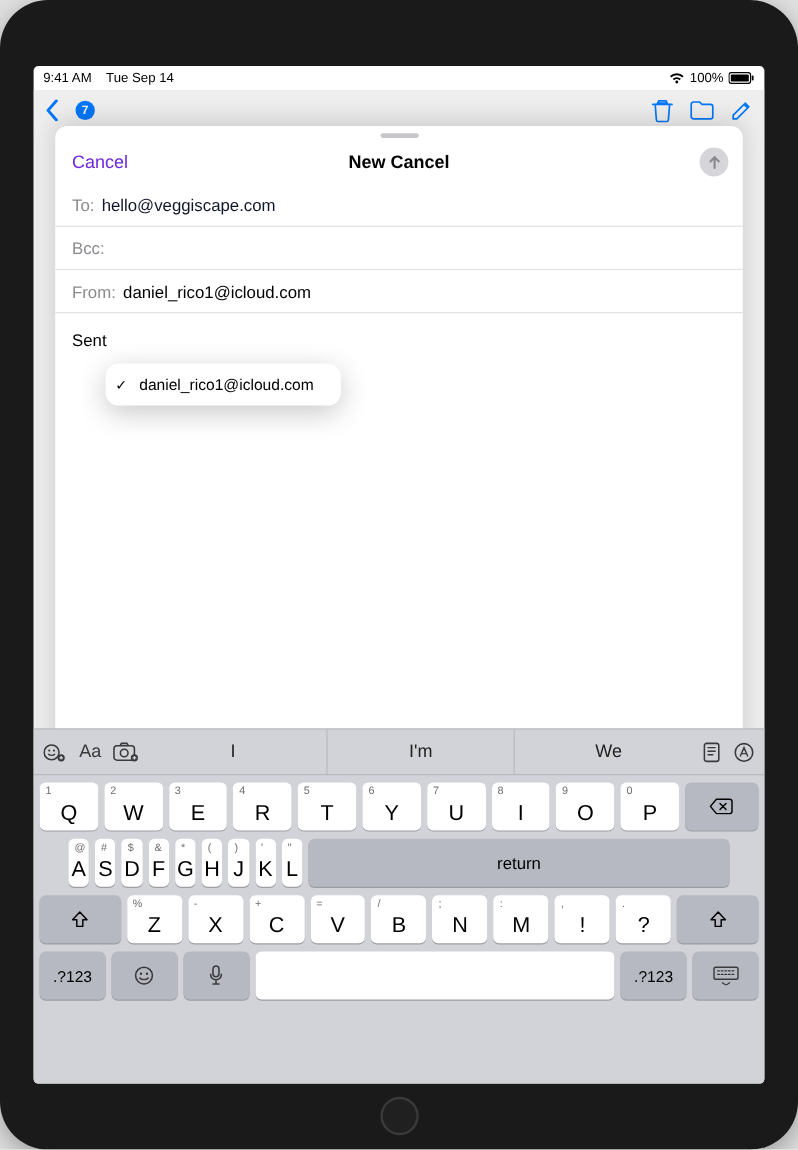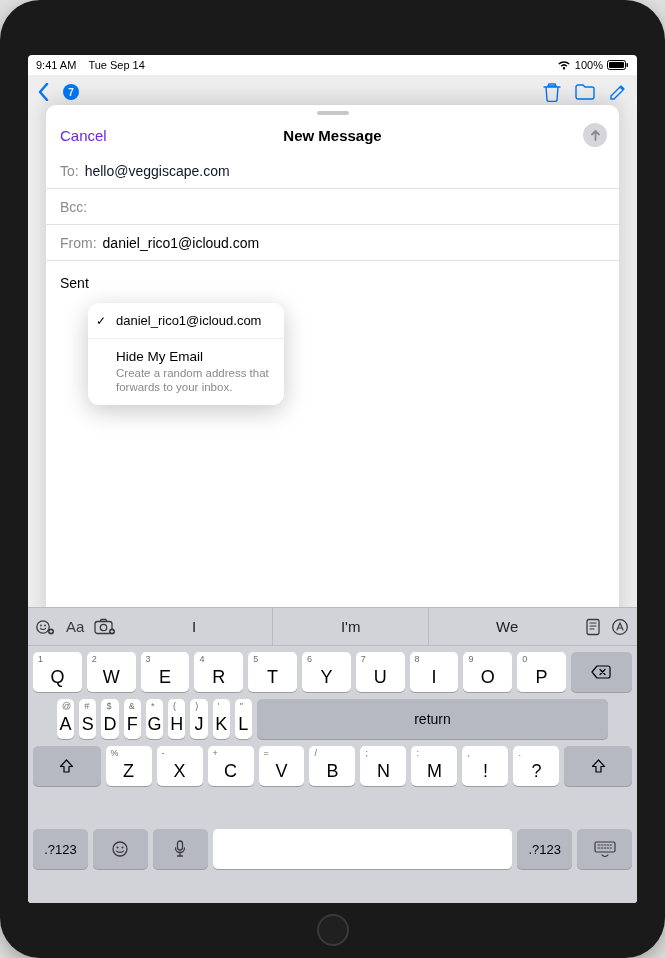--- a/index.html
+++ b/index.html
@@ -114,21 +114,21 @@
     flex:1; height:40px; background:#fff; border-radius:5px;
     box-shadow:0 1px 0 rgba(0,0,0,.25);
     display:flex; align-items:flex-end; justify-content:center;
     font-size:18px; padding-bottom:4px; position:relative; color:#000;
   }
   .key .sup { position:absolute; top:2px; left:5px; font-size:9px; color:#6d6d72;}
   .key.fn { background:#b6b9c1; font-size:14px; align-items:center; padding:0; }
   .key.return { flex:1.8; background:#b6b9c1; font-size:14px; align-items:center; padding:0;}
   .row2 { padding:0 24px; }
   .row3 .key.shift, .row3 .key.bksp { flex:1.25; background:#b6b9c1; align-items:center; padding:0;}
-  .kb-bottom { display:flex; gap:5px; height:40px;margin-top:36px; }
+  .kb-bottom { display:flex; gap:5px; height:40px; }
   .kb-bottom .key.space { flex:6; }
   .kb-bottom .key.sym { flex:1.1; background:#b6b9c1; font-size:13px; align-items:center; padding:0;}
 
   svg { display:block; }
 </style>
 </head>
 <body>
 
 <div class="device">
   <div class="screen">
@@ -184,21 +184,21 @@
               </svg>
           </span>
         </div>
       </div>
     </div>
 
     <div class="sheet">
       <div class="sheet-grabber"></div>
       <div class="sheet-header">
         <span class="cancel">Cancel</span>
-        <span class="title">New Message</span>
+        <span class="title">New Cancel</span>
         <span class="send">
           <svg width="13" height="13" viewBox="0 0 13 13">
               <path d="M6.5 11V2M3 5.5L6.5 2 10 5.5" stroke="#8a8a8e" stroke-width="1.8" fill="none" stroke-linecap="round" stroke-linejoin="round"></path>
             </svg>
         </span>
       </div>
 
       <div class="field-row">
         <span class="label">To:</span>
         <span class="value link">hello@veggiscape.com</span>
@@ -212,24 +212,20 @@
         <span class="value">daniel_rico1@icloud.com</span>
       </div>
       <div class="body-area">
         <span>Sent</span>
       </div>
 
       <div class="popover">
         <div class="item">
           <span class="check">✓</span>
           <span>daniel_rico1@icloud.com</span>
-        </div>
-        <div class="item">
-          <div class="title2">Hide My Email</div>
-          <div class="sub">Create a random address that forwards to your inbox.</div>
         </div>
       </div>
     </div>
 
     <div class="kb">
       <div class="kb-top">
         <div class="kb-tools-left">
           <span>
             <svg width="20" height="18" viewBox="0 0 20 18">
                 <circle cx="7" cy="9" r="6.2" stroke="#3a3a3c" stroke-width="1.3" fill="none"></circle>

